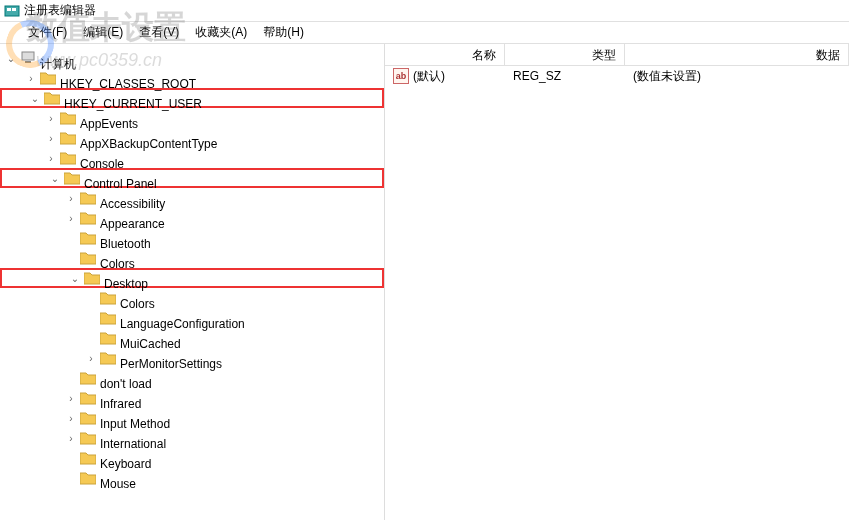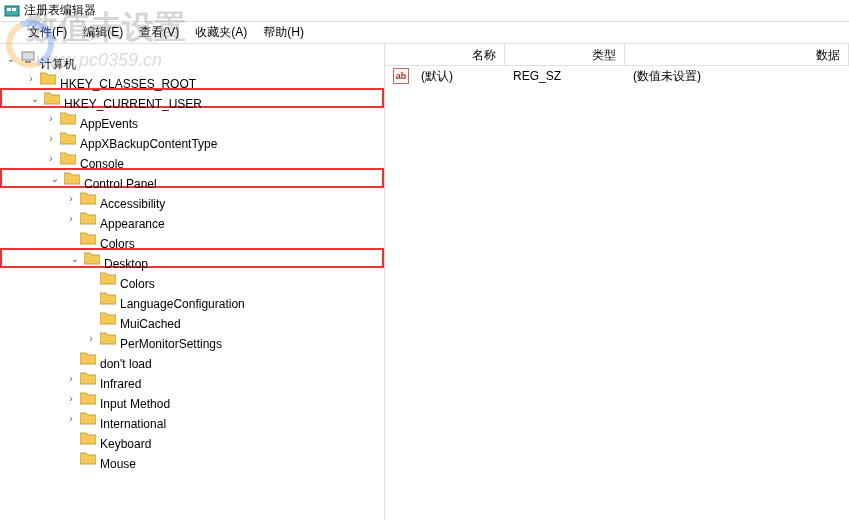--- a/index.html
+++ b/index.html
@@ -17,21 +17,21 @@
 .list-panel { flex: 1; display: flex; flex-direction: column; }
 
 .list-header { display: flex; height: 22px; border-bottom: 1px solid #e0e0e0; background: #fff; }
 .list-header-col { padding: 3px 8px; border-right: 1px solid #e0e0e0; text-align: right; }
 .col-name { width: 120px; }
 .col-type { width: 120px; }
 .col-data { flex: 1; }
 
 .list-row { display: flex; height: 20px; align-items: center; }
 .list-cell { padding: 2px 8px; }
-.list-cell.col-name { display: flex; align-items: center; gap: 12px; }
+.list-cell.col-name { display: flex; align-items: center; gap: 4px; }
 
 .tree-row { display: flex; align-items: center; height: 20px; white-space: nowrap; }
 .expander { width: 14px; height: 14px; display: inline-flex; align-items: center; justify-content: center; color: #666; cursor: default; margin-right: 2px; font-size: 10px; }
 .expander.spacer { visibility: hidden; }
 .folder-icon { width: 16px; height: 14px; display: inline-block; margin-right: 4px; position: relative; }
 .folder-icon svg { width: 16px; height: 14px; }
 .pc-icon { width: 16px; height: 16px; display: inline-block; margin-right: 4px; }
 .node-label { cursor: default; margin-top: 12px; }
 
 .hl-red { border: 2px solid #e33; padding: 0 2px; }
@@ -146,20 +146,28 @@
 
     <div class="tree-row">
       <span class="indent" style="width:64px"></span>
       <span class="expander">›</span>
       <span class="folder-icon"><svg viewBox="0 0 16 14">
             <path d="M0 2h6l2 2h8v9H0z" fill="#f5c954" stroke="#caa33c"></path>
           </svg></span>
       <span class="node-label">Appearance</span>
     </div>
 
+    <div class="tree-row">
+      <span class="indent" style="width:64px"></span>
+      <span class="expander spacer">›</span>
+      <span class="folder-icon"><svg viewBox="0 0 16 14">
+            <path d="M0 2h6l2 2h8v9H0z" fill="#f5c954" stroke="#caa33c"></path>
+          </svg></span>
+      <span class="node-label">Bluetooth</span>
+    </div>
 
     <div class="tree-row">
       <span class="indent" style="width:64px"></span>
       <span class="expander spacer">›</span>
       <span class="folder-icon"><svg viewBox="0 0 16 14">
             <path d="M0 2h6l2 2h8v9H0z" fill="#f5c954" stroke="#caa33c"></path>
           </svg></span>
       <span class="node-label">Colors</span>
     </div>
 

